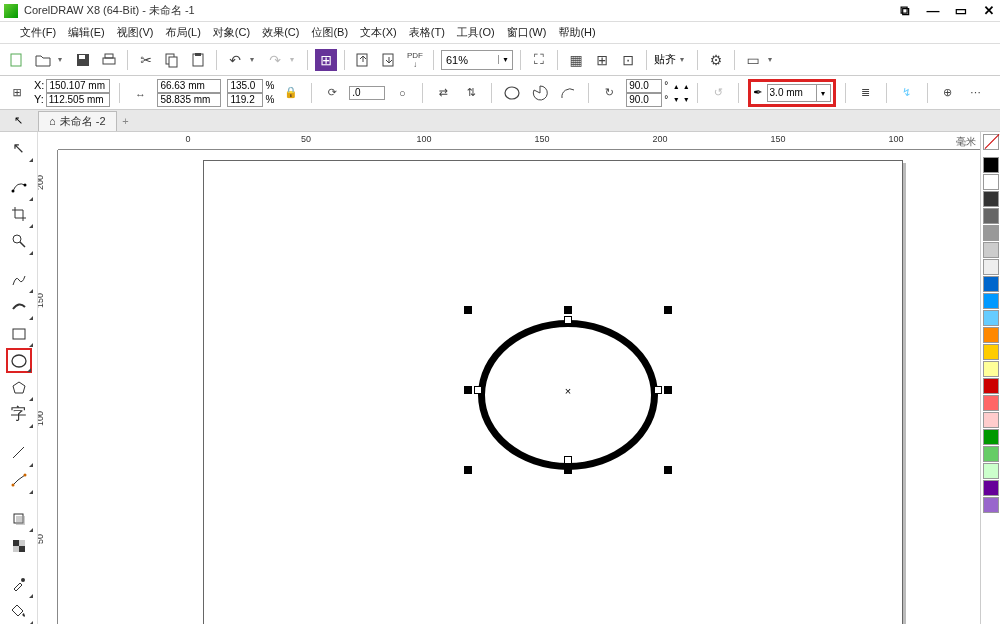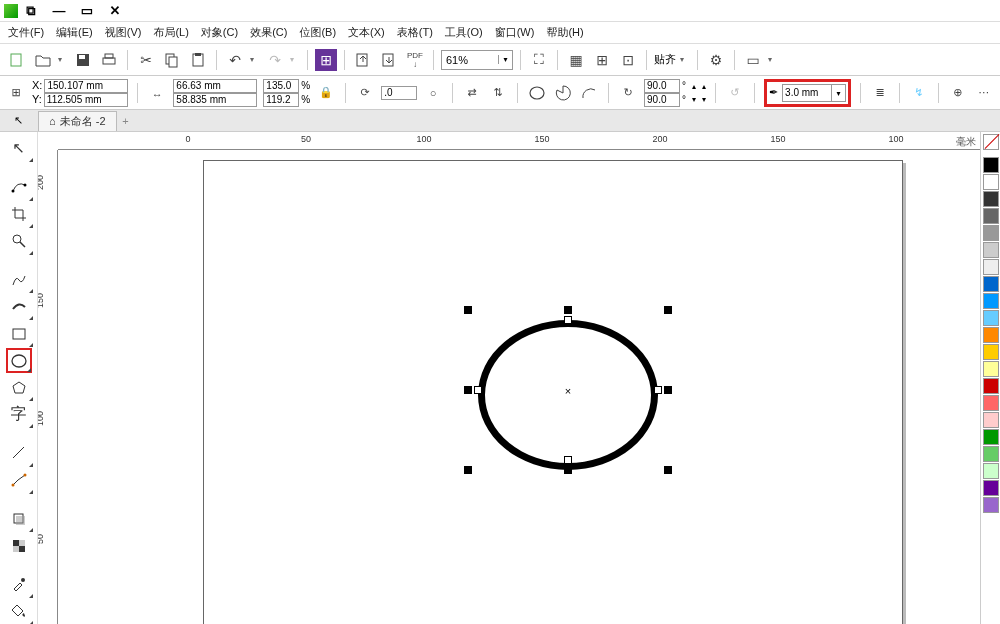--- a/index.html
+++ b/index.html
@@ -2,33 +2,33 @@
 <html><head>
 <meta charset="utf-8">
 <style>
 * { box-sizing: border-box; margin: 0; padding: 0; font-family: "Microsoft YaHei", Tahoma, sans-serif; font-size: 11px; user-select: none; }
 body { background: #f5f5f5; width: 1000px; height: 624px; overflow: hidden; }
 .titlebar { height: 22px; background: #fff; display: flex; align-items: center; padding: 0 4px; border-bottom: 1px solid #ddd; }
 .titlebar .logo { width: 14px; height: 14px; background: linear-gradient(135deg,#6c3 0%,#090 100%); margin-right: 6px; }
 .titlebar .title { flex: 1; color: #333; }
 .titlebar .win-btns { display: flex; gap: 14px; align-items: center; }
 .titlebar .win-btns span { width: 14px; text-align: center; cursor: pointer; font-weight: bold; font-size: 13px; }
-.menubar { height: 22px; background: #fff; display: flex; align-items: center; padding: 0 8px; gap: 12px; border-bottom: 1px solid #ddd; }
+.menubar { height: 22px; background: #fff; display: flex; align-items: center; padding: 0 20px; gap: 12px; border-bottom: 1px solid #ddd; }
 .menubar span { cursor: pointer; color: #222; }
 .toolbar { height: 32px; background: #fff; display: flex; align-items: center; padding: 0 6px; gap: 4px; border-bottom: 1px solid #ccc; }
 .tb-btn { width: 22px; height: 22px; display: flex; align-items: center; justify-content: center; cursor: pointer; color: #444; font-size: 14px; }
 .tb-sep { width: 1px; height: 20px; background: #ccc; margin: 0 3px; }
 .tb-drop { width: 10px; font-size: 8px; color: #666; }
 .zoom-combo { display: flex; align-items: center; border: 1px solid #999; height: 20px; }
 .zoom-combo input { width: 56px; border: none; padding: 0 4px; font-size: 11px; }
 .zoom-combo .arr { width: 14px; text-align:center; border-left: 1px solid #999; font-size: 8px; }
 .propertybar { height: 34px; background: #fff; display: flex; align-items: center; padding: 0 6px; gap: 6px; border-bottom: 1px solid #ccc; }
 .stack { display: flex; flex-direction: column; line-height: 13px; font-size: 10px; }
 .inp { border: 1px solid #999; height: 14px; padding: 0 2px; background: #fff; font-size: 10px; }
-.w60 { width: 84px; }
+.w60 { width: 64px; }
 .w36 { width: 36px; }
 .pb-btn { width: 22px; height: 22px; display:flex; align-items:center; justify-content:center; cursor:pointer; color:#444; }
 .pb-red { border: 3px solid #d22; padding: 2px 2px; display:flex; align-items:center; }
 .pb-red .inp { width: 50px; height: 18px; }
 .pb-red .arr { width: 14px; border:1px solid #999; border-left:none; height:18px; text-align:center; font-size:8px; line-height:18px; }
 .tabbar { height: 22px; background: #e8e8e8; display: flex; align-items: center; border-bottom: 1px solid #ccc; padding-left: 38px; }
 .tabbar .ptr { width: 14px; position:absolute; left:14px; }
 .tabbar .tab { background: #f5f5f5; border: 1px solid #bbb; border-bottom: none; padding: 2px 10px; display:flex; align-items:center; gap:4px; font-size:11px; color:#333; }
 .tabbar .home-ic { font-size: 11px; }
 .tabbar .add { width: 18px; text-align:center; color:#888; }
@@ -53,20 +53,21 @@
 .swatch { width:16px; height:16px; border:1px solid #999; margin-bottom:1px; cursor:pointer; }
 .swatch.none { background:#fff; position:relative; }
 .swatch.none::after { content:""; position:absolute; left:-2px; top:6px; width:20px; height:1px; background:#c00; transform:rotate(-45deg); }
 svg { display:block; }
 </style>
 </head>
 <body>
 
 <div class="titlebar">
   <div class="logo"></div>
+  <div class="title">CorelDRAW X8 (64-Bit) - 未命名 -1</div>
   <div class="win-btns">
     <span>⧉</span>
     <span>—</span>
     <span>▭</span>
     <span>✕</span>
   </div>
 </div>
 
 <div class="menubar">
   <span>文件(F)</span>

